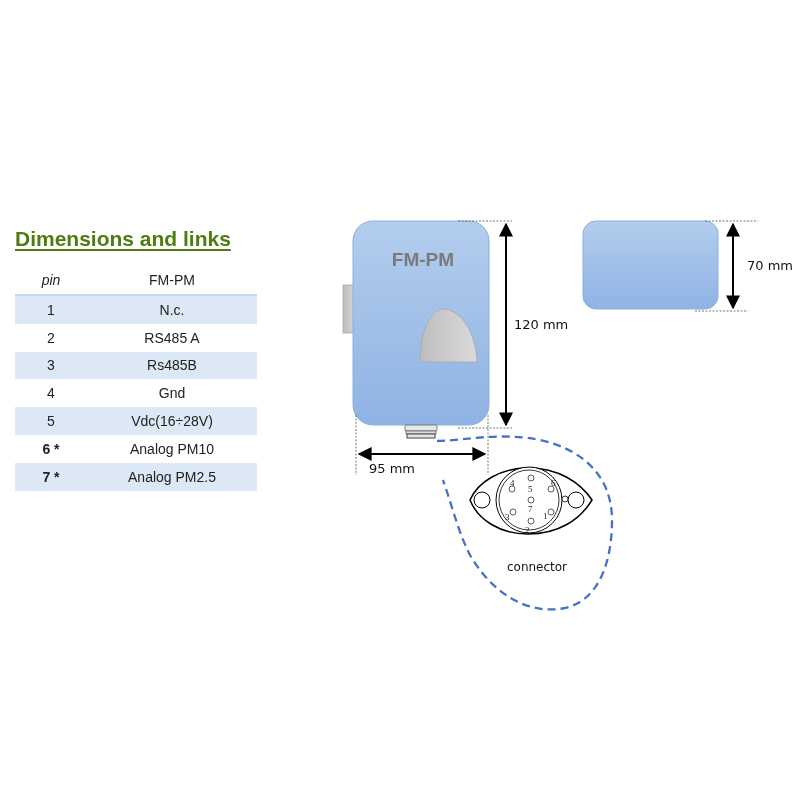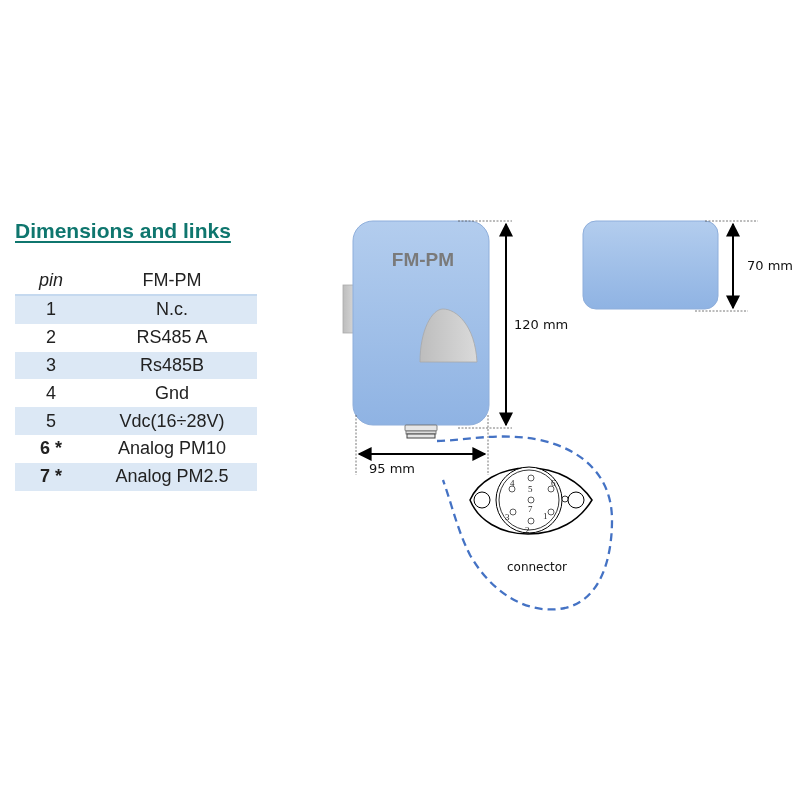--- a/index.html
+++ b/index.html
@@ -1,18 +1,18 @@
 <!DOCTYPE html>
 <html><head>
 <meta charset="utf-8">
 <style>
   html, body { margin:0; padding:0; background:#ffffff; }
   body { width:800px; height:800px; position:relative; overflow:hidden; font-family:"Liberation Sans", sans-serif; }
-  .title { position:absolute; left:15px; top:219px; font-size:21px; font-weight:bold; color:#0f766e; text-decoration:underline; text-decoration-thickness:2px; text-underline-offset:3px; }
-  .pin-table { position:absolute; left:15px; top:266px; width:242px; border-collapse:collapse; font-size:18px; color:#222; }
+  .title { position:absolute; left:15px; top:227px; font-size:21px; font-weight:bold; color:#4d7c0f; text-decoration:underline; text-decoration-thickness:2px; text-underline-offset:3px; }
+  .pin-table { position:absolute; left:15px; top:266px; width:242px; border-collapse:collapse; font-size:14px; color:#222; }
   .pin-table th { font-weight:normal; height:26px; border-bottom:2px solid #c5d9ef; }
   .pin-table th.pin-h { font-style:italic; width:70px; }
   .pin-table td { height:27.8px; text-align:center; padding:0; }
   .pin-table td.pin-c { width:70px; }
   .pin-table tr.odd td { background:#dce8f5; }
   .pin-table tr.bold td.pin-c { font-weight:bold; }
   svg.diagram { position:absolute; left:0; top:0; }
   .dimlabel { font-family:"DejaVu Sans", sans-serif; font-size:13px; fill:#111; }
 </style>
 </head>

